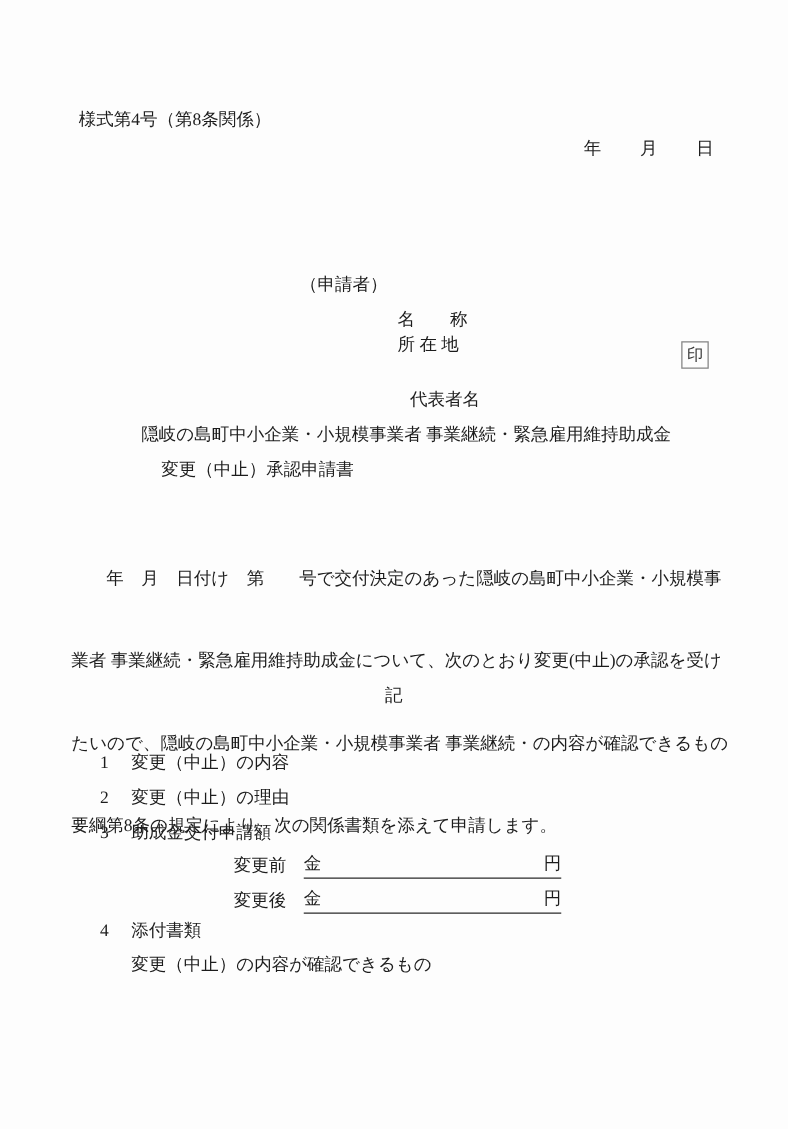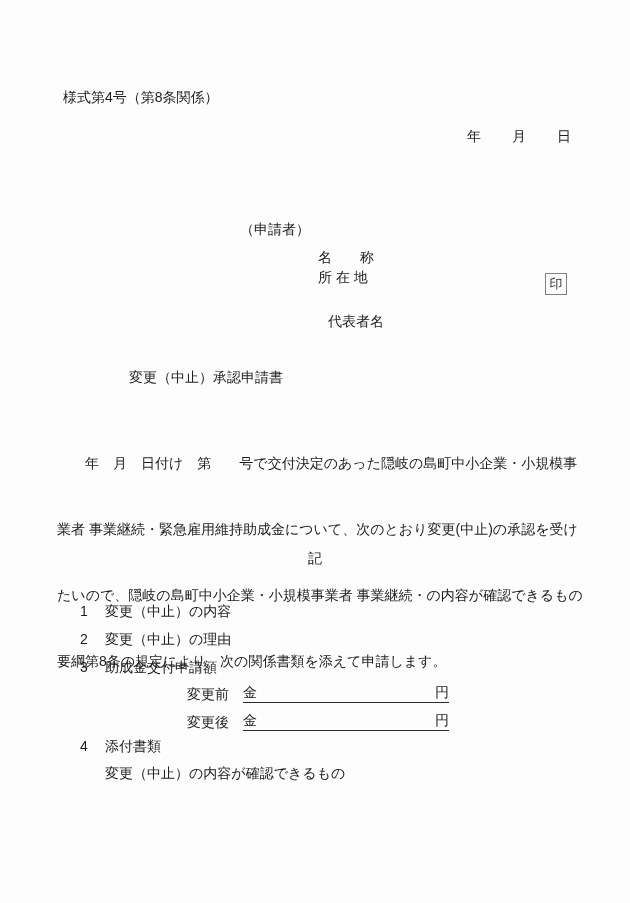--- a/index.html
+++ b/index.html
@@ -5,29 +5,29 @@
   html, body {
     margin: 0;
     padding: 0;
     background: #ffffff;
   }
   .page {
     position: relative;
     width: 630px;
     height: 903px;
     background: #fdfdfd;
-    font-family: Liberation Sans, sans-serif;
+    font-family: Liberation Serif, serif;
     color: #1c1c1c;
     font-size: 14px;
     overflow: hidden;
   }
   .abs { position: absolute; line-height: 1.3; white-space: pre; }
 
   .form-number   { left: 63px;  top: 88px; }
-  .date-line     { left: 467px; top: 111px; letter-spacing: 1px; margin-top: 16px; }
+  .date-line     { left: 467px; top: 111px; letter-spacing: 1px; }
 
   .addressee     { left: 78px;  top: 167px; }
   .addressee .honorific { margin-left: 72px; }
 
   .applicant-label { left: 240px; top: 220px; }
   .field-address   { left: 318px; top: 220px; margin-top: 48px; }
   .field-name      { left: 318px; top: 248px; }
   .field-rep       { left: 328px; top: 276px; margin-top: 36px; }
 
   .seal-box {
@@ -84,20 +84,21 @@
 
 
   <div class="abs applicant-label">（申請者）</div>
 
   <div class="abs field-address">所 在 地</div>
   <div class="abs field-name">名　　称</div>
   <div class="abs field-rep">代表者名</div>
 
   <div class="abs seal-box">印</div>
 
+  <div class="abs title-line1">隠岐の島町中小企業・小規模事業者 事業継続・緊急雇用維持助成金</div>
   <div class="abs title-line2">変更（中止）承認申請書</div>
 
   <div class="abs body-par">
     <span class="line">　　年　月　日付け　第　　号で交付決定のあった隠岐の島町中小企業・小規模事</span>
     <span class="line">業者 事業継続・緊急雇用維持助成金について、次のとおり変更(中止)の承認を受け</span>
     <span class="line">たいので、隠岐の島町中小企業・小規模事業者 事業継続・の内容が確認できるもの</span>
     <span class="line">要綱第8条の規定により、次の関係書類を添えて申請します。</span>
   </div>
 
   <div class="abs ki-heading">記</div>

